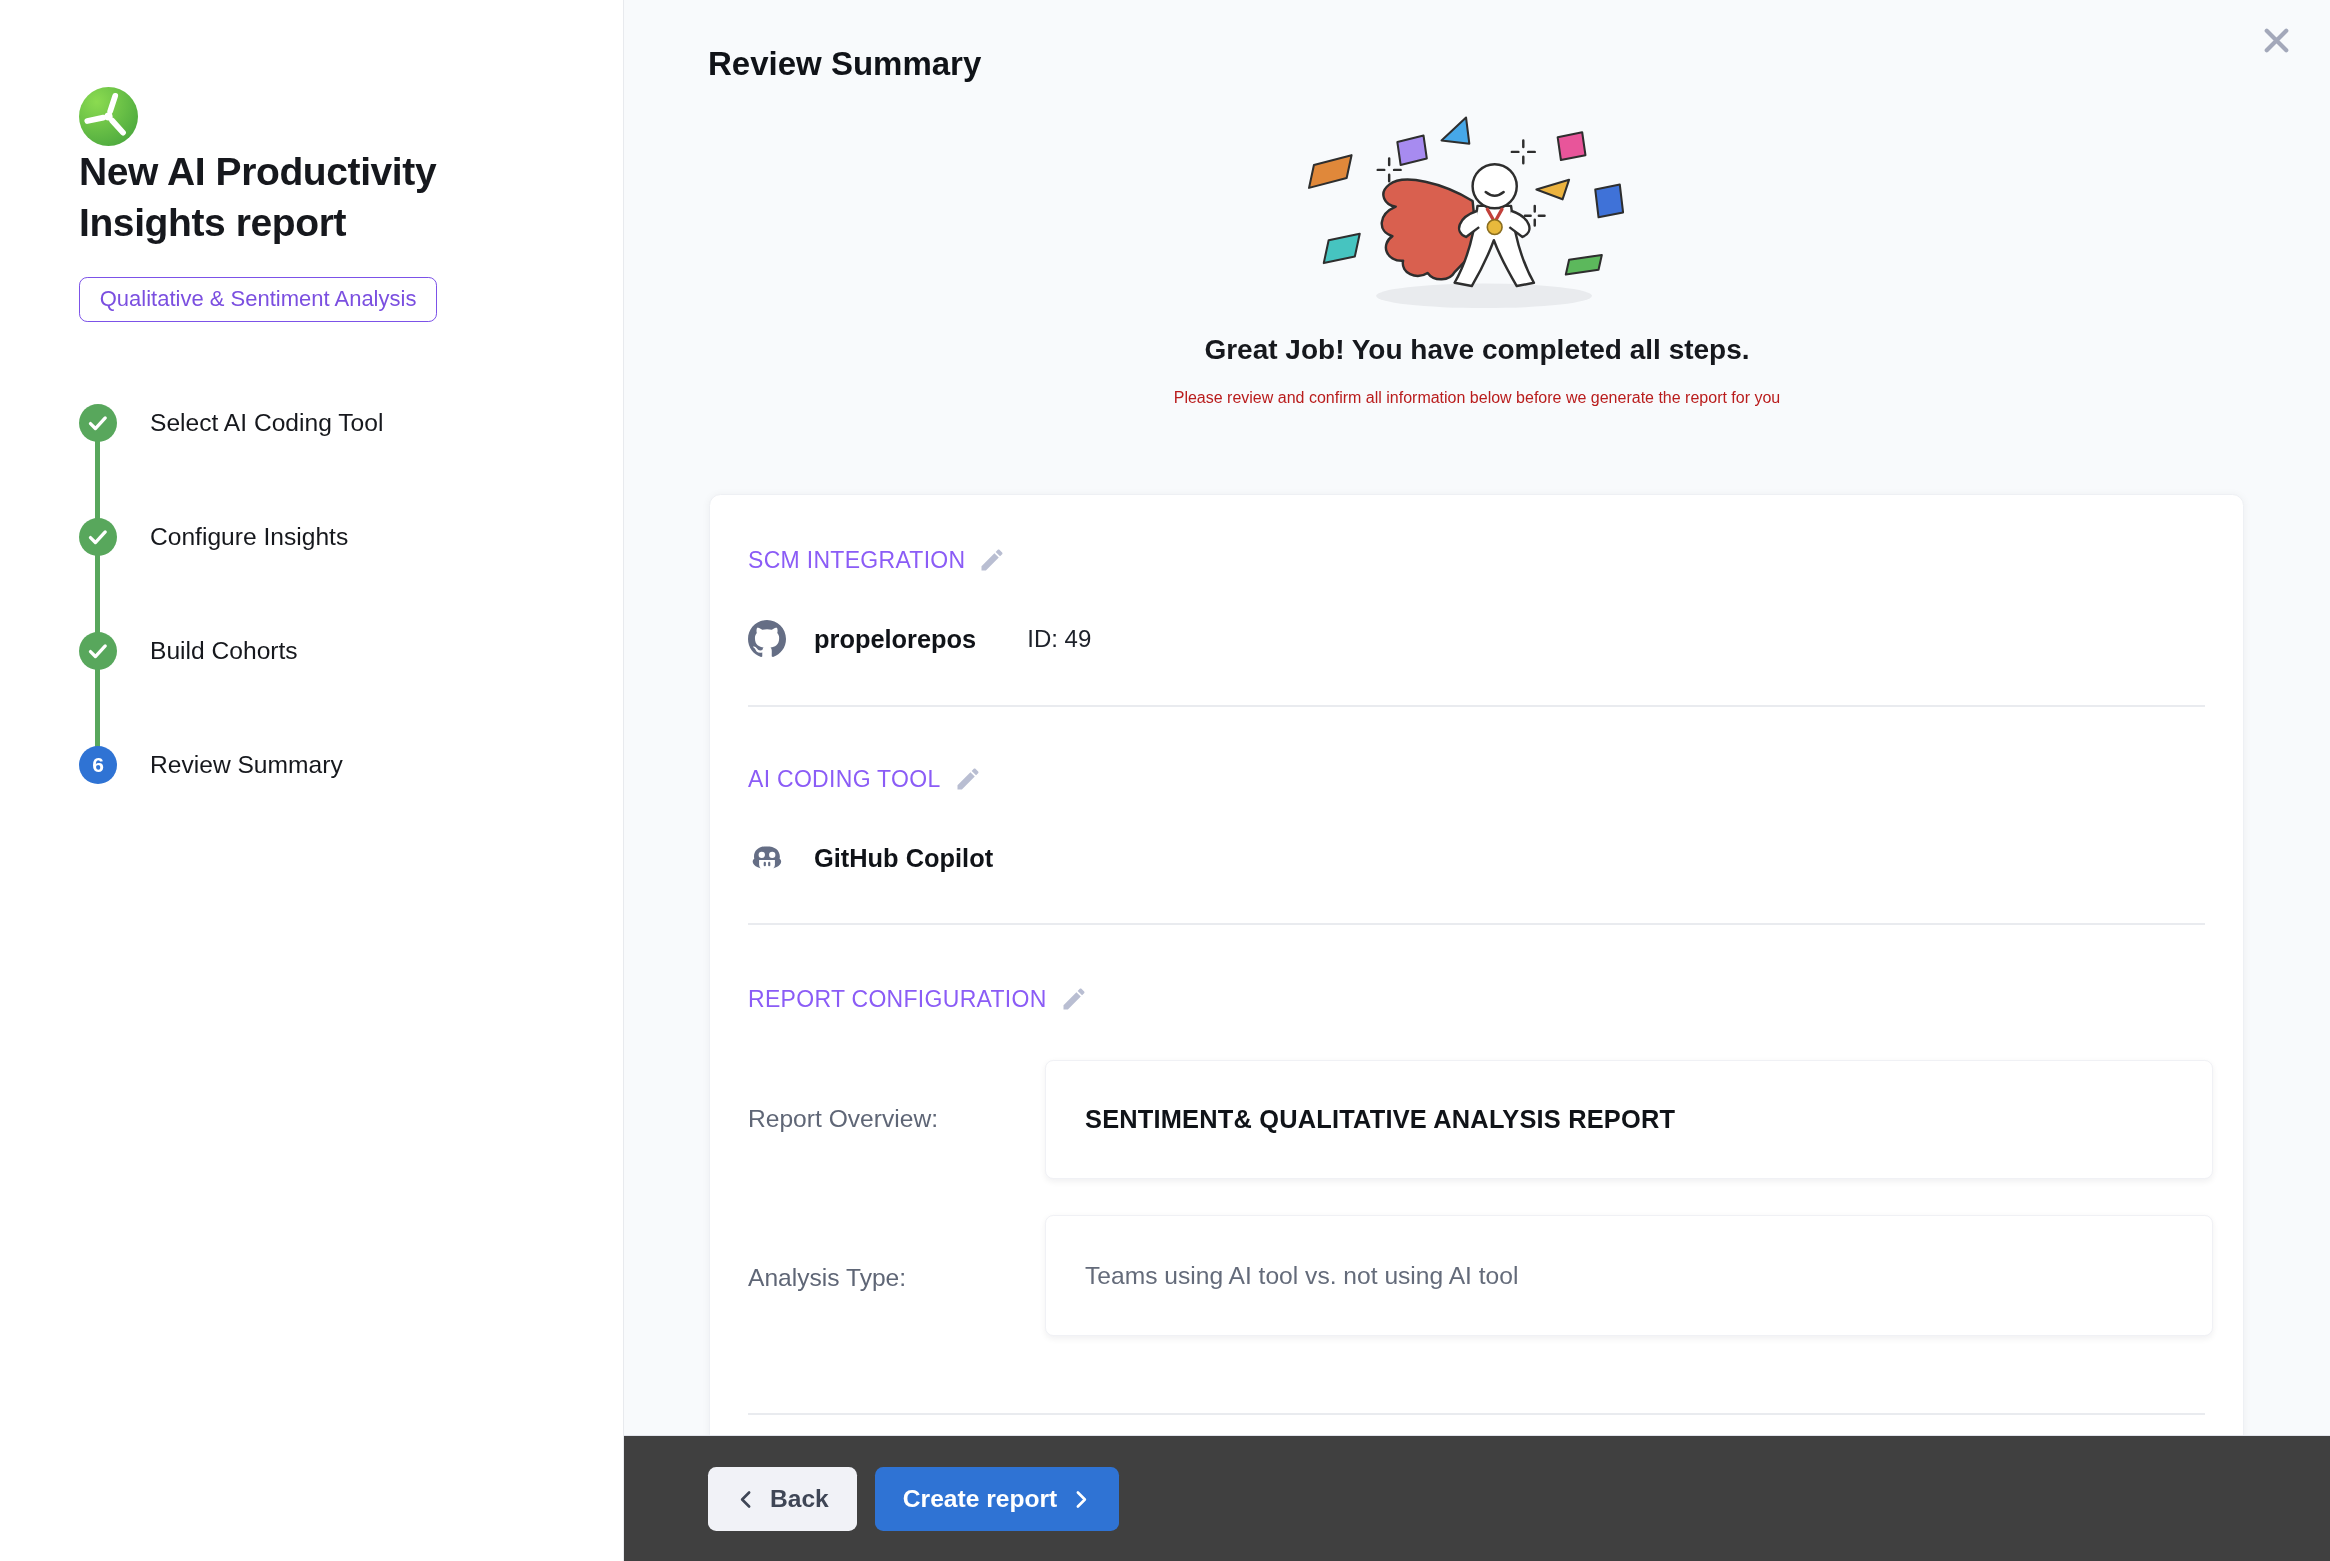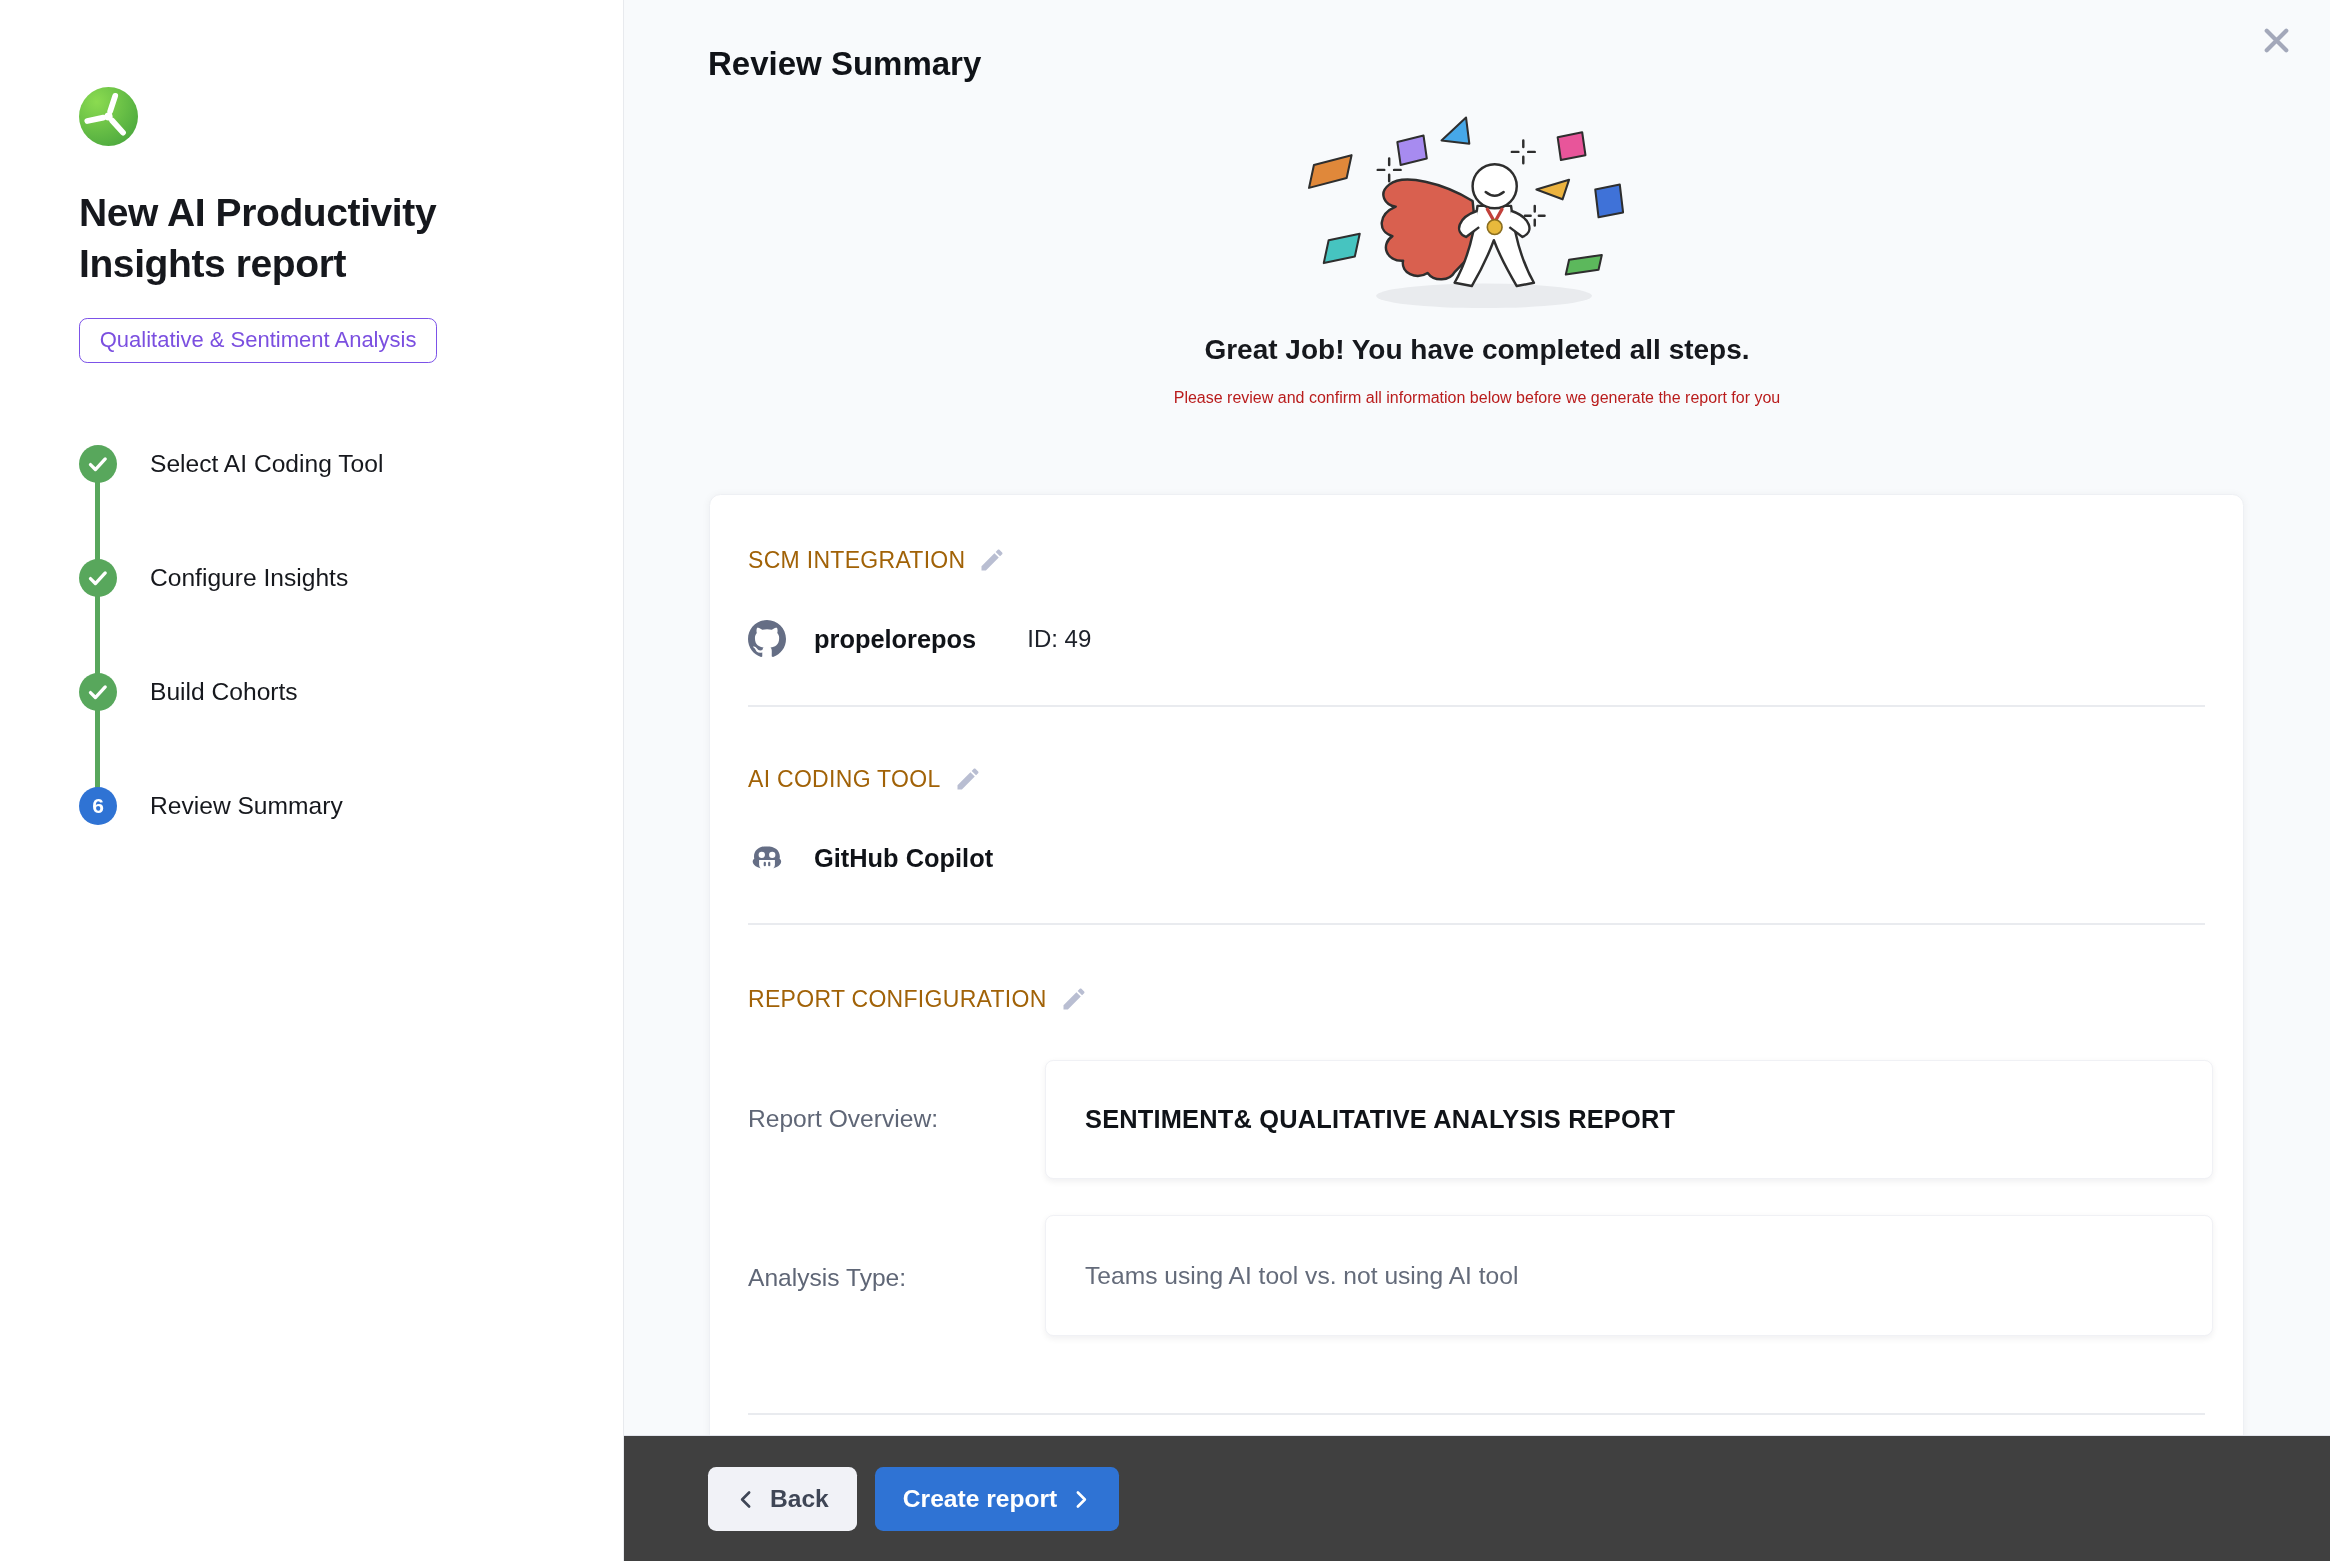--- a/index.html
+++ b/index.html
@@ -7,21 +7,21 @@
     width:2330px;height:1562px;overflow:hidden;position:relative;
     font-family:"Liberation Sans",sans-serif;background:#ffffff;color:#15181e;
   }
   
   .sidebar{
     position:absolute;left:0;top:0;width:624px;height:1562px;background:#ffffff;
     border-right:1.6px solid #e8eaee;box-sizing:border-box;padding:87px 41px 0 79px;z-index:3;
   }
   .logo{width:59px;height:59px;display:block;}
   .sidebar-title{
-    margin-top:41px;font-size:39px;font-weight:700;line-height:1.32;color:#16181d;
+    font-size:39px;font-weight:700;line-height:1.32;color:#16181d;
     letter-spacing:-0.4px;width:459px;
   }
   .badge{
     display:inline-block;margin-top:28px;padding:8.2px 19.7px;border:1.6px solid #7c52e8;
     border-radius:8.2px;color:#7b4fe0;font-size:22px;line-height:1.2;background:#fff;
   }
   .steps{list-style:none;margin:82px 0 0 0;padding:0;}
   .step{position:relative;display:flex;align-items:center;height:38px;margin-bottom:76px;cursor:pointer;}
   .step:not(:last-child)::after{
     content:"";position:absolute;left:16.4px;top:36px;width:4.9px;height:79px;background:#58a75c;
@@ -45,21 +45,21 @@
   .hero-title{margin-top:11.5px;font-size:28px;font-weight:700;color:#16181d;}
   .hero-sub{margin-top:23px;font-size:16px;font-weight:400;color:#b91c1c;}
   
   .card{
     position:absolute;left:85px;top:494px;width:1535px;height:967px;background:#ffffff;
     border:0.8px solid #eef0f4;border-radius:11.5px;box-shadow:0 1.6px 8.2px rgba(16,24,40,.05);
     box-sizing:border-box;z-index:2;
   }
   .section-label{
     position:absolute;left:38px;display:flex;align-items:center;gap:13px;
-    font-size:23px;font-weight:500;color:#a16207;letter-spacing:0.3px;
+    font-size:23px;font-weight:500;color:#8b5cf6;letter-spacing:0.3px;
   }
   .edit-btn{border:none;background:transparent;padding:0;cursor:pointer;width:28px;height:28px;color:#b9bed2;}
   .divider{position:absolute;left:38px;right:38px;height:1.6px;background:#e9ebef;}
   .entity-row{position:absolute;left:38px;display:flex;align-items:center;}
   .entity-icon{width:38px;height:38px;flex:0 0 38px;color:#656e85;}
   .entity-name{margin-left:28px;font-size:25.4px;font-weight:700;color:#101318;}
   .entity-id{margin-left:51px;font-size:24px;font-weight:400;color:#1d212a;}
   .cfg-label{position:absolute;left:38px;font-size:24.6px;color:#5f6676;}
   .cfg-box{
     position:absolute;left:335px;width:1168px;background:#fff;border:0.8px solid #f0f1f5;border-radius:8.2px;

